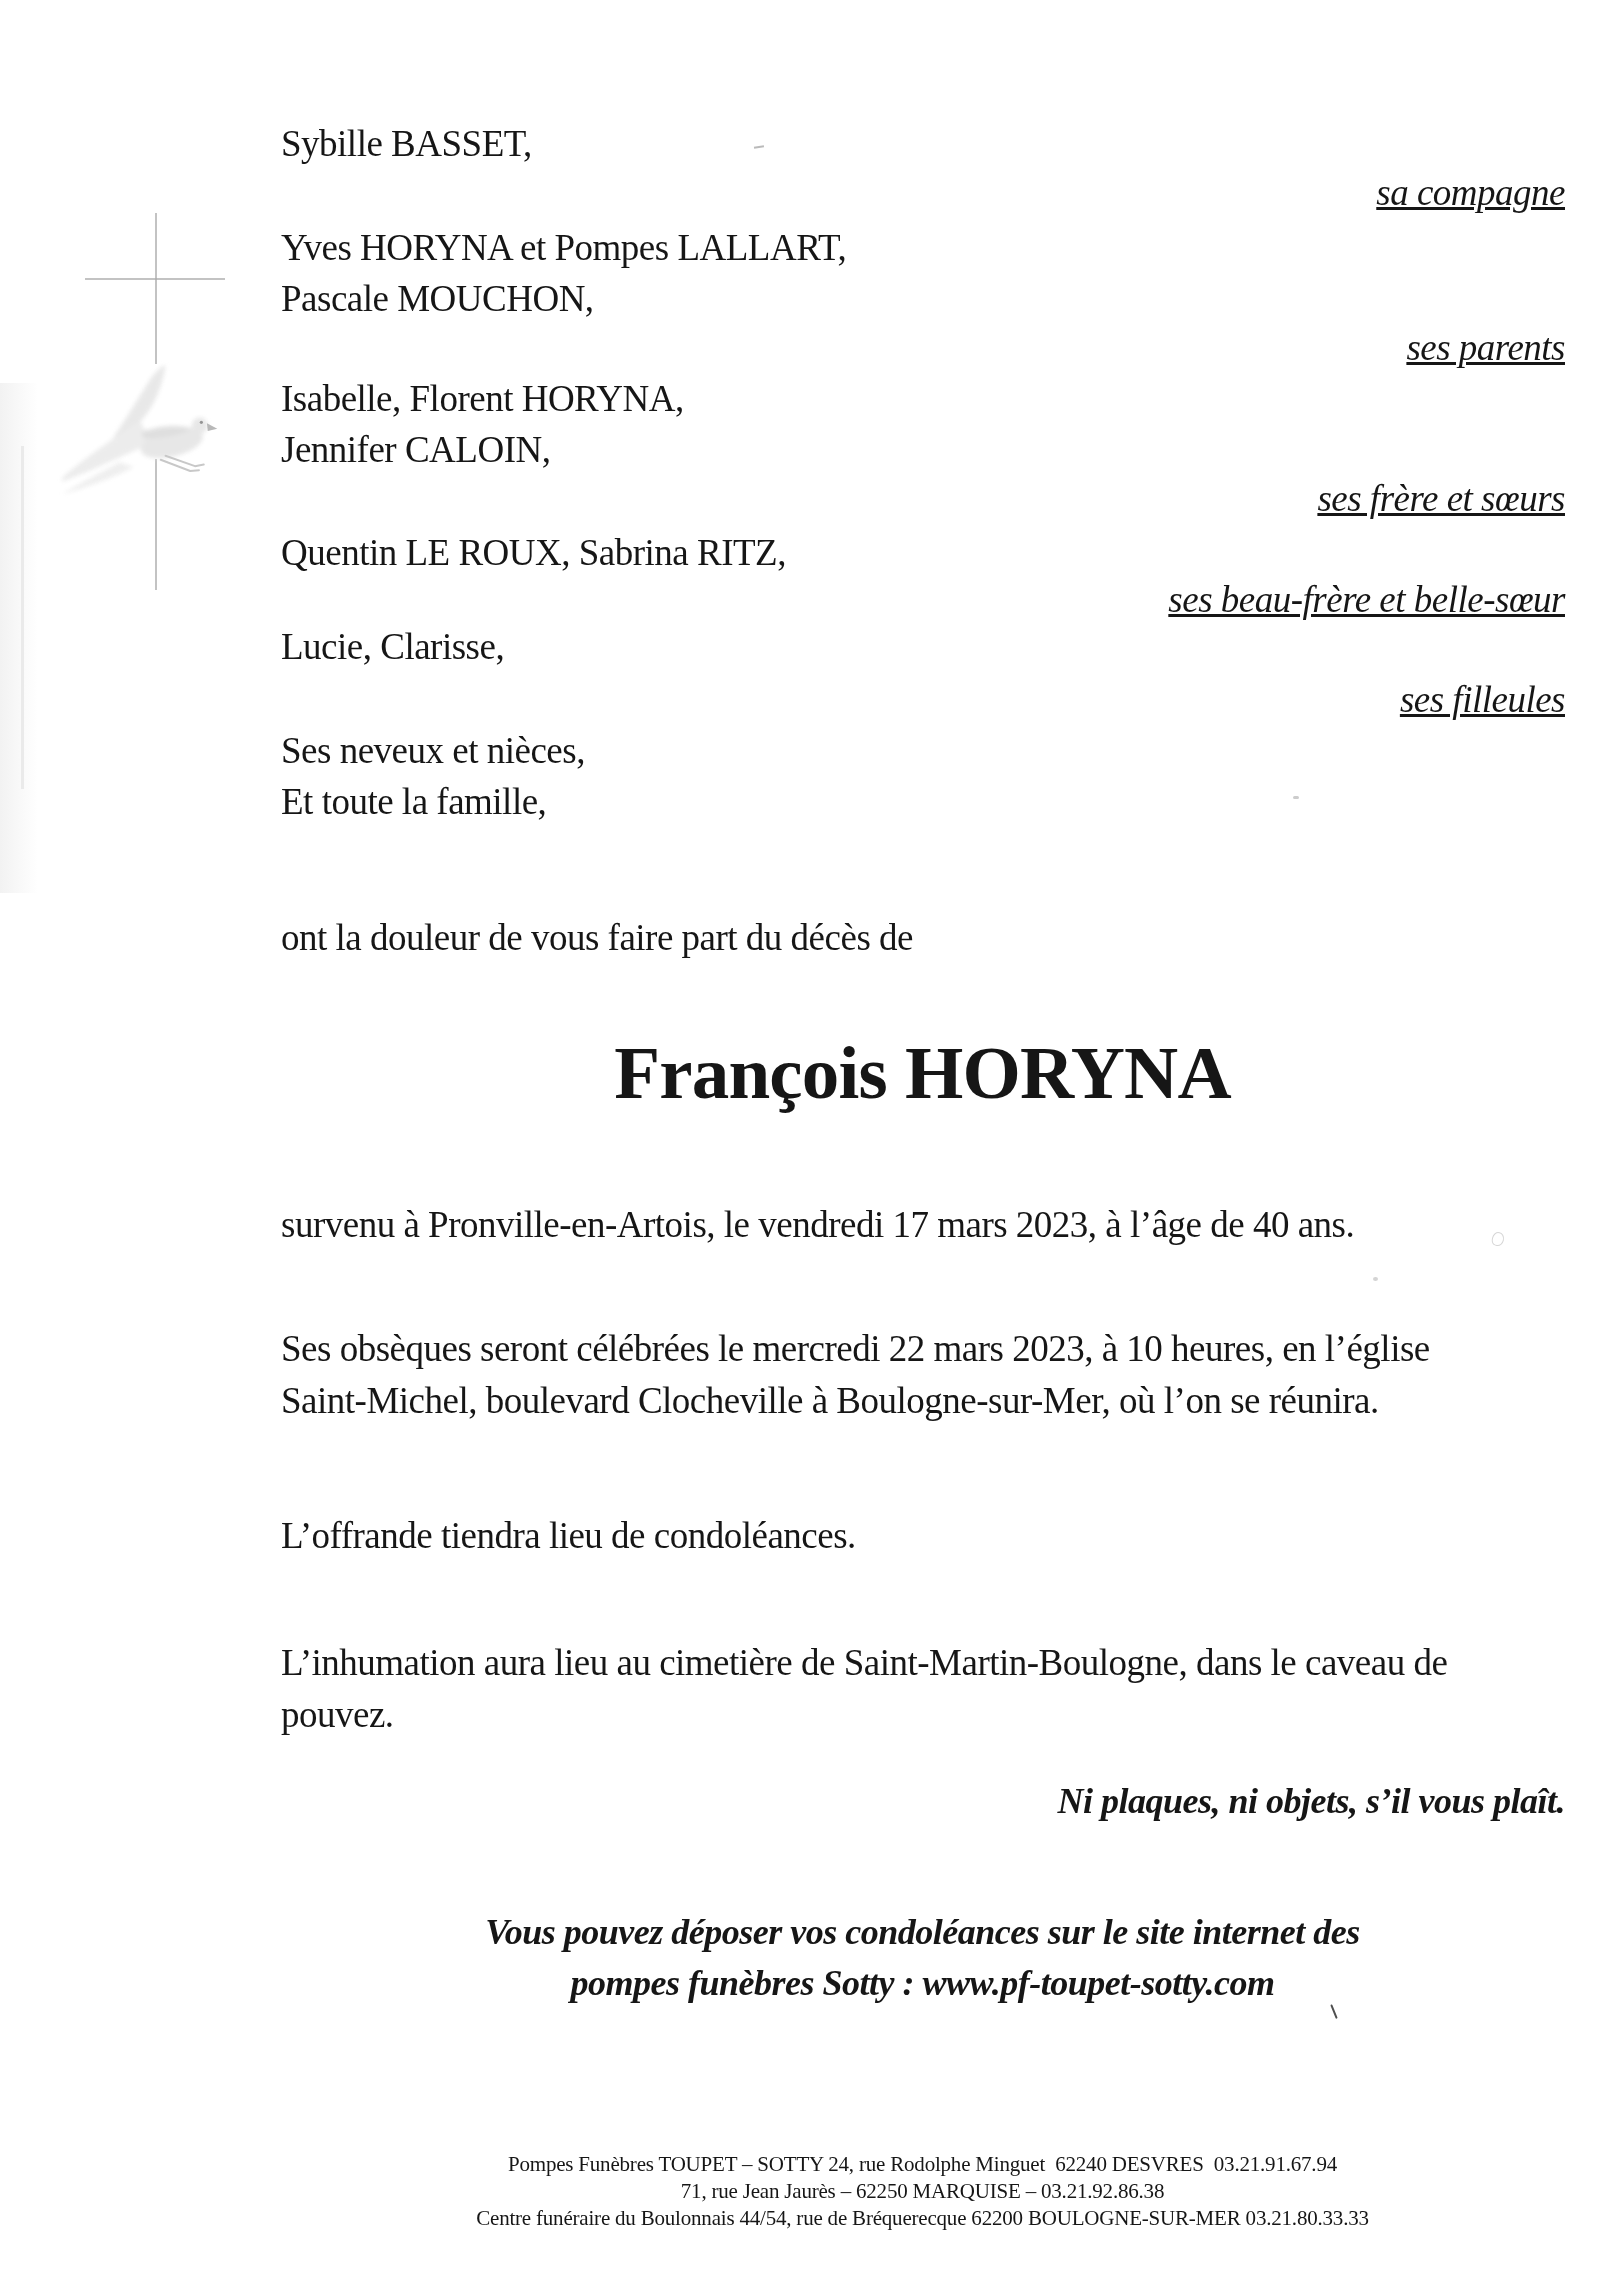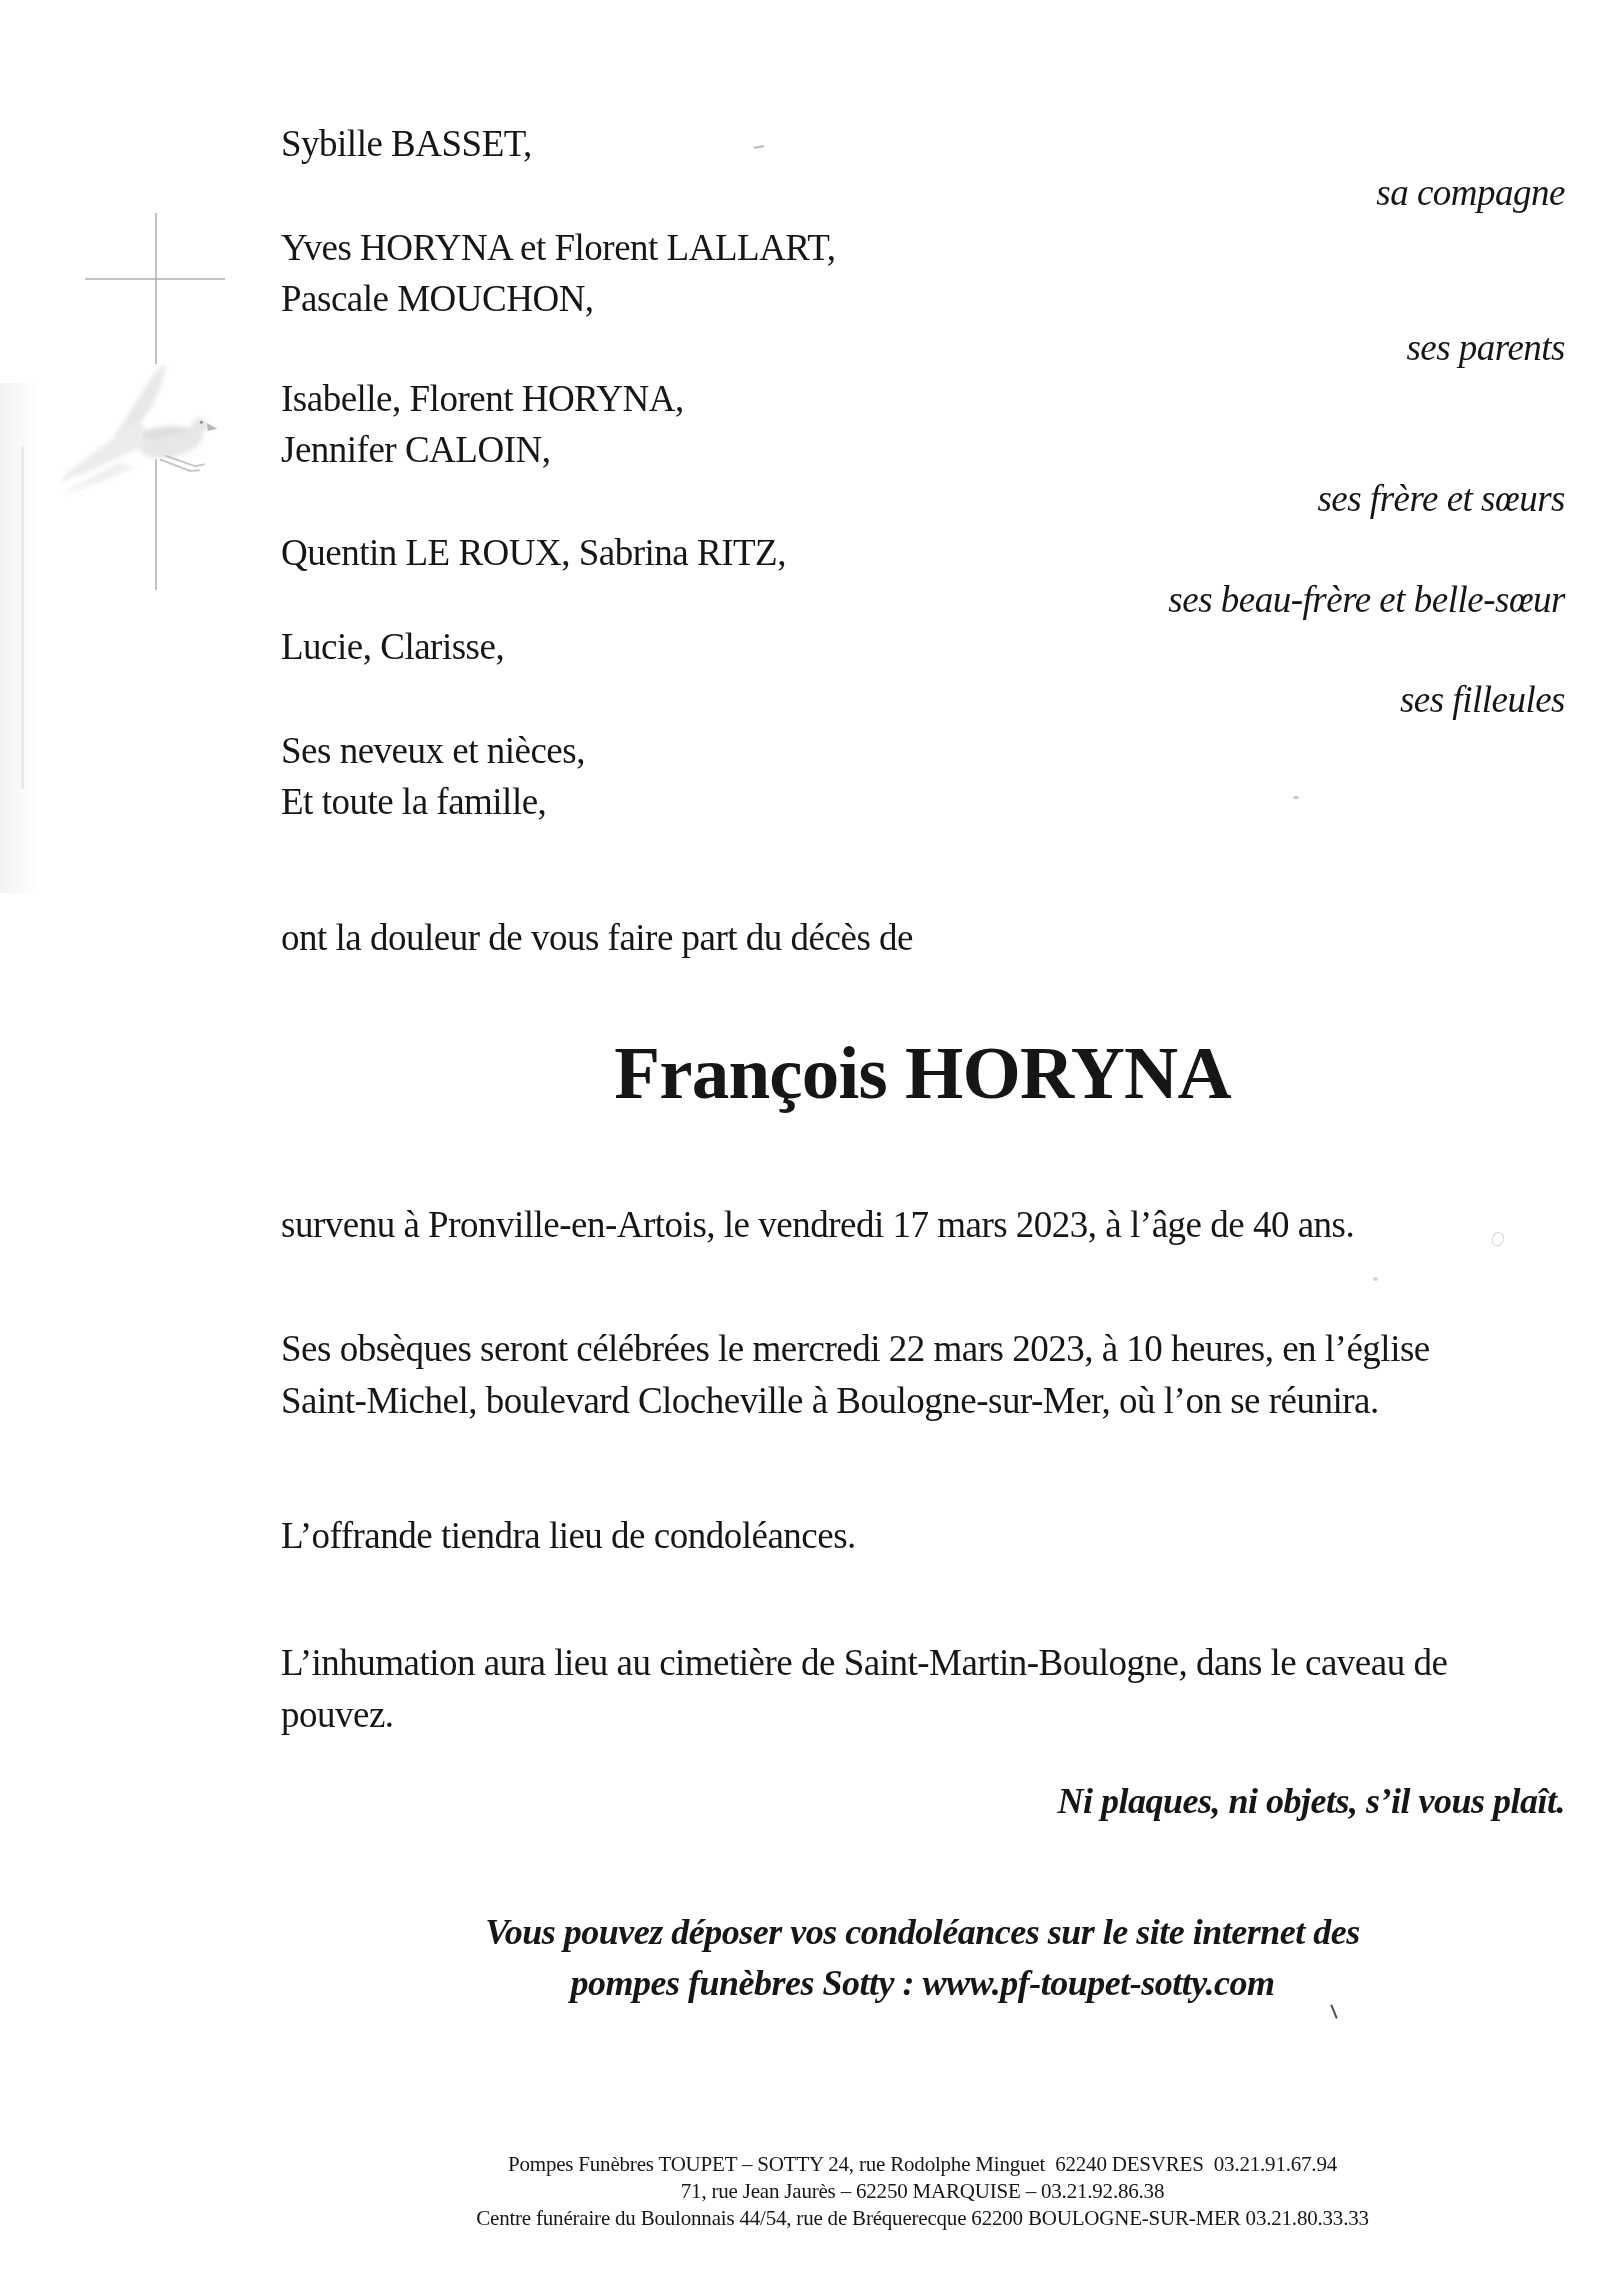--- a/index.html
+++ b/index.html
@@ -20,20 +20,21 @@
     position: absolute;
     white-space: nowrap;
     font-size: 37px;
     letter-spacing: -0.5px;
     line-height: normal;
   }
   .name-line { left: 281px; }
   .relation-line {
     right: 59px;
     font-style: italic;
+    text-decoration: underline;
   }
   .intro-line { left: 281px; }
   .title-line {
     left: 281px;
     width: 1283px;
     text-align: center;
     font-size: 75px;
     font-weight: 700;
     letter-spacing: -0.8px;
   }
@@ -145,21 +146,21 @@
       <path d="M120,104 C140,96 168,94 184,100 C170,108 142,114 122,112 Z" fill="#dedede"></path>
     </g>
     <path d="M202,93 l13,7 l-12,3 z" fill="#b5b5b5"></path>
     <circle cx="195" cy="92" r="2" fill="#8f8f8f"></circle>
     <path d="M150,134 L187,147 M144,139 L181,153 M187,147 l11,-2 M181,153 l11,-1" stroke="#c6c6c6" stroke-width="2.5" fill="none" stroke-linecap="round"></path>
   </svg>
 
   <div class="line name-line" style="top:122px">Sybille BASSET,</div>
   <div class="line relation-line" style="top:171px">sa compagne</div>
 
-  <div class="line name-line" style="top:226px">Yves HORYNA et Florent LALLART,</div>
+  <div class="line name-line" style="top:226px">Yves HORYNA et Pompes LALLART,</div>
   <div class="line name-line" style="top:277px">Pascale MOUCHON,</div>
   <div class="line relation-line" style="top:326px">ses parents</div>
 
   <div class="line name-line" style="top:377px">Isabelle, Florent HORYNA,</div>
   <div class="line name-line" style="top:428px">Jennifer CALOIN,</div>
   <div class="line relation-line" style="top:477px">ses frère et sœurs</div>
 
   <div class="line name-line" style="top:531px">Quentin LE ROUX, Sabrina RITZ,</div>
   <div class="line relation-line" style="top:578px">ses beau-frère et belle-sœur</div>
 

